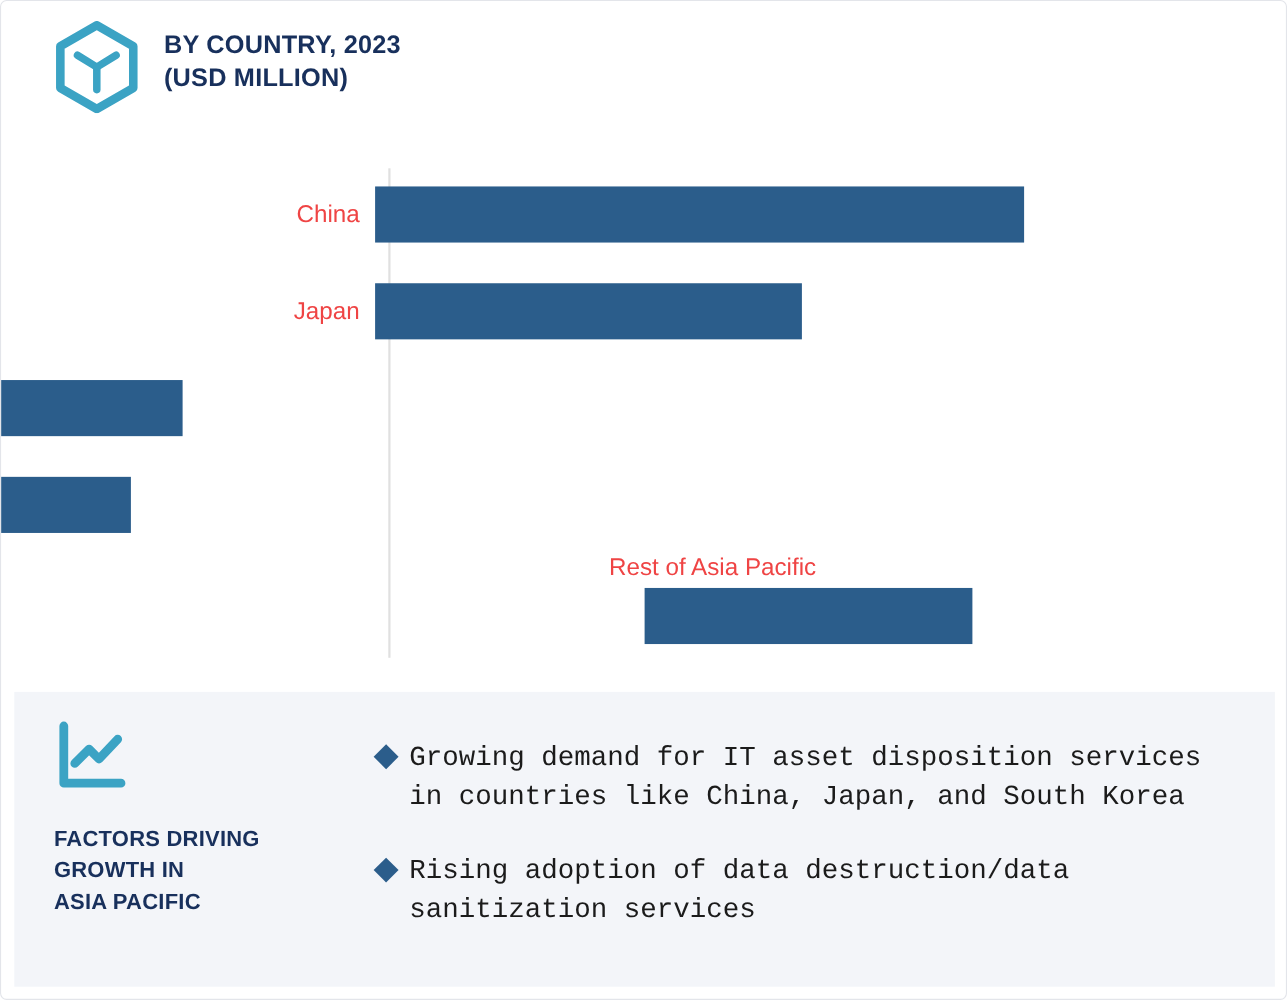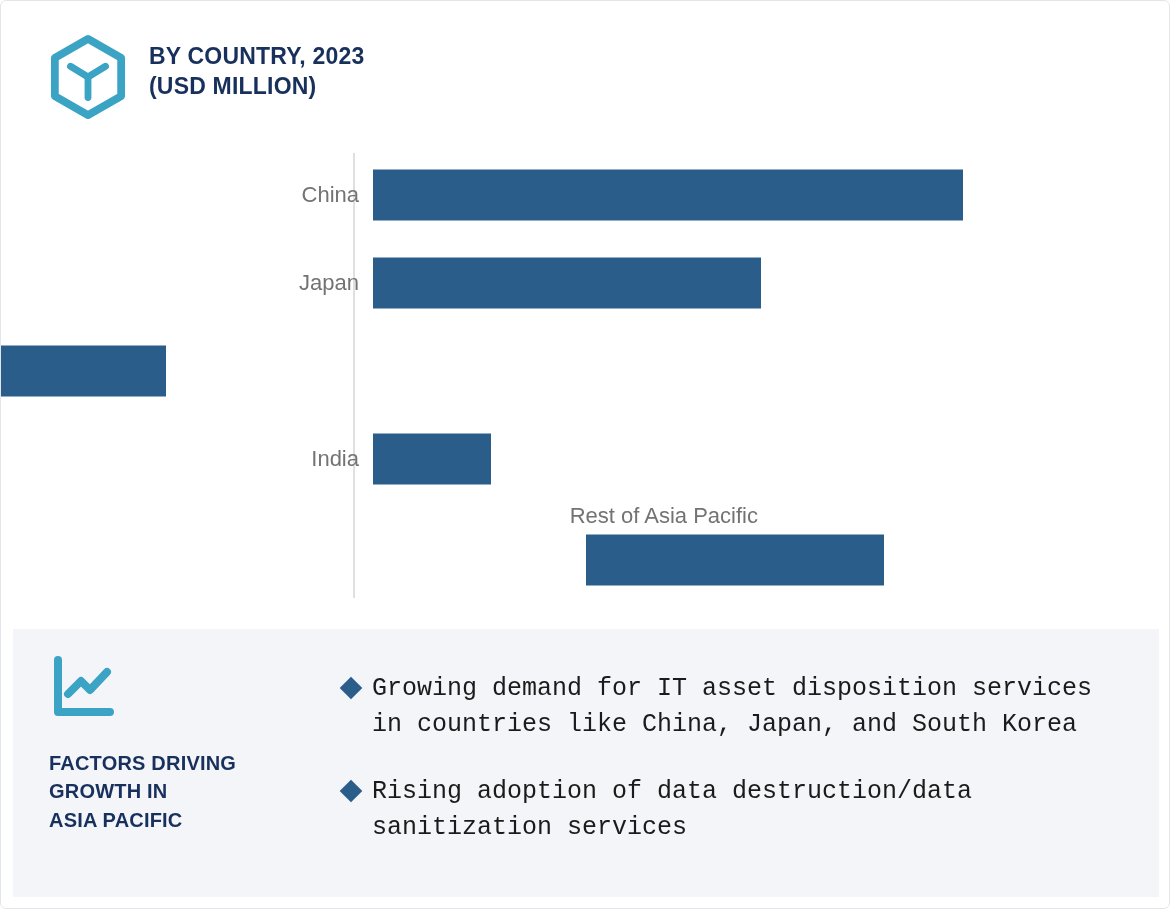--- a/index.html
+++ b/index.html
@@ -13,21 +13,21 @@
     width:1170px; height:909px;
     background:#ffffff;
     border:1px solid #e3e5ea;
     border-radius:6px;
     overflow:hidden;
   }
 
   
   #header {
     position:absolute;
-    left:48px; top:32px;
+    left:48px; top:16px;
     display:flex;
     align-items:flex-start;
     gap:22px;
   }
   #hex-icon { width:78px; height:84px; flex:0 0 auto; margin-top:2px; }
   #header-title {
     font-size:23px;
     font-weight:bold;
     color:#18305c;
     line-height:1.32;
@@ -50,25 +50,25 @@
   }
   .bar-row {
     position:absolute;
     left:0;
     height:88px;
     width:1170px;
     display:flex;
     align-items:center;
   }
   .bar-label {
-    width:372px;
+    width:340px;
     text-align:right;
     padding-right:14px;
     font-size:22px;
-    color:#737373;
+    color:#ef4444;
     white-space:nowrap;
   }
   .bar-track { position:relative; flex:1 1 auto; height:100%; }
   .bar {
     position:absolute;
     left:0; top:50%;
     transform:translateY(-50%);
     height:51px;
     background:#2b5d8b;
   }
@@ -162,21 +162,20 @@
       </div>
     </div>
 
     <div class="bar-row" style="top:186px;">
       <div class="bar-track">
         <div class="bar" style="width:165px;"></div>
       </div>
     </div>
 
     <div class="bar-row" style="top:274px;">
-      <div class="bar-label">India</div>
       <div class="bar-track">
         <div class="bar" style="width:118px;"></div>
       </div>
     </div>
 
     <div class="bar-row" style="top:362px;flex-direction:column;">
       <div class="bar-label">Rest of Asia Pacific</div>
       <div class="bar-track">
         <div class="bar" style="width:298px;"></div>
       </div>

